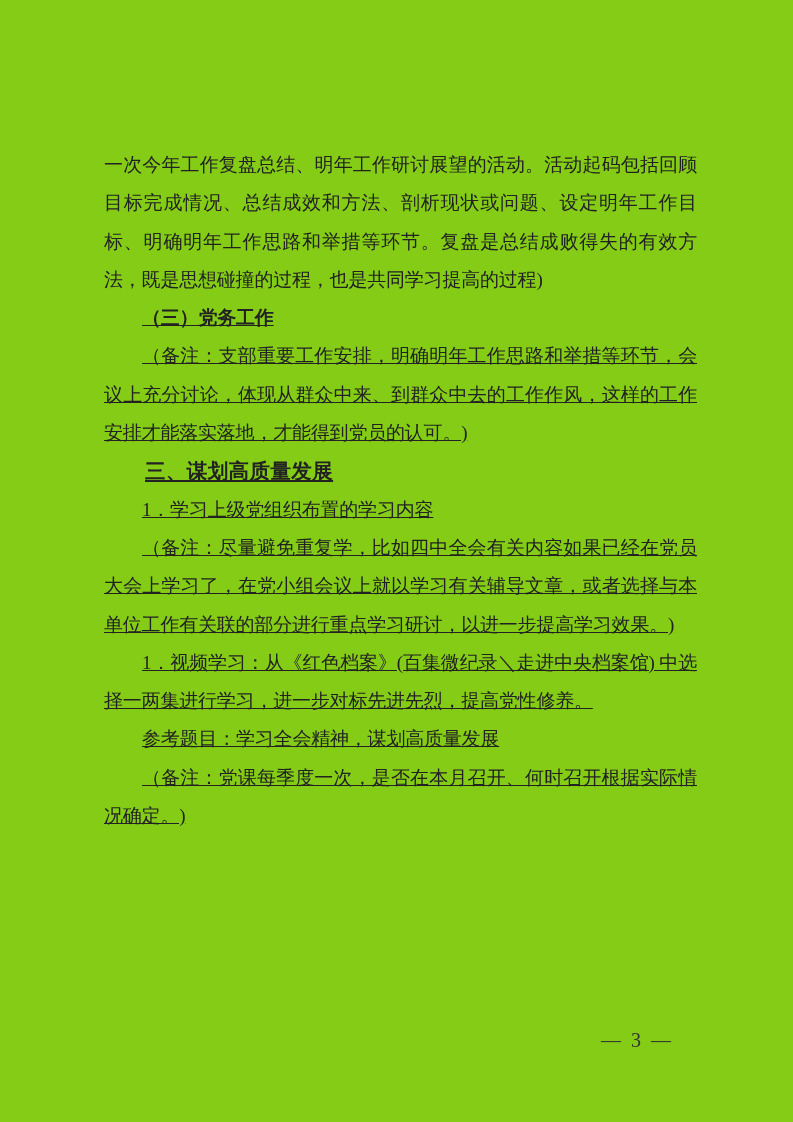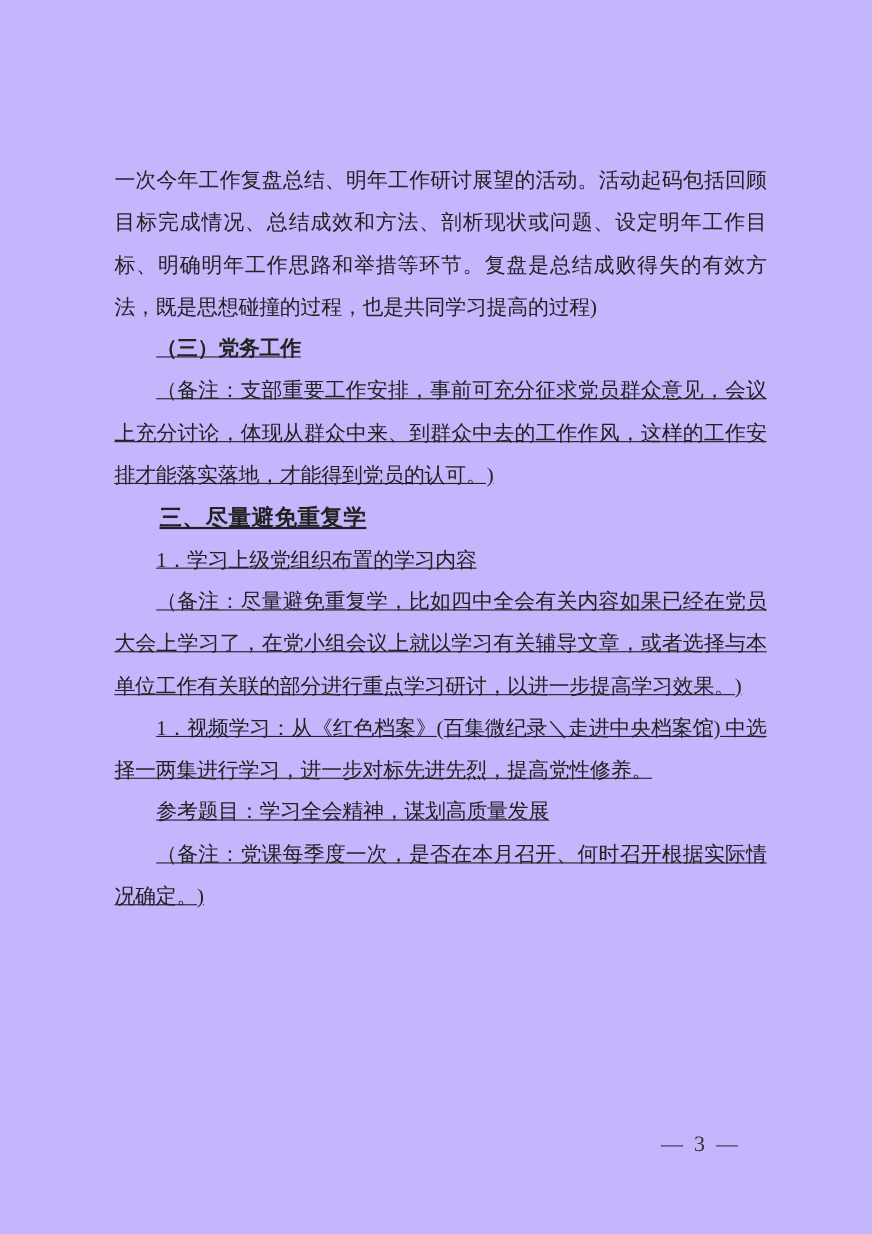--- a/index.html
+++ b/index.html
@@ -4,21 +4,21 @@
 <style>
   html, body {
     margin: 0;
     padding: 0;
     background: #ffffff;
   }
   .page {
     position: relative;
     width: 793px;
     height: 1122px;
-    background: #c4b5fd;
+    background: #84cc16;
     overflow: hidden;
   }
   .content {
     position: absolute;
     left: 104px;
     top: 146px;
     width: 593px;
     color: #222222;
   }
   .content p {
@@ -56,22 +56,22 @@
     white-space: nowrap;
   }
 </style>
 </head>
 <body>
 
 <div class="page">
   <main class="content">
     <p class="body">一次今年工作复盘总结、明年工作研讨展望的活动。活动起码包括回顾目标完成情况、总结成效和方法、剖析现状或问题、设定明年工作目标、明确明年工作思路和举措等环节。复盘是总结成败得失的有效方法，既是思想碰撞的过程，也是共同学习提高的过程)</p>
     <p class="kai ind">（三）党务工作</p>
-    <p class="body ind">（备注：支部重要工作安排，事前可充分征求党员群众意见，会议上充分讨论，体现从群众中来、到群众中去的工作作风，这样的工作安排才能落实落地，才能得到党员的认可。)</p>
-    <p class="hei ind">三、尽量避免重复学</p>
+    <p class="body ind">（备注：支部重要工作安排，明确明年工作思路和举措等环节，会议上充分讨论，体现从群众中来、到群众中去的工作作风，这样的工作安排才能落实落地，才能得到党员的认可。)</p>
+    <p class="hei ind">三、谋划高质量发展</p>
     <p class="body ind">1．学习上级党组织布置的学习内容</p>
     <p class="body ind">（备注：尽量避免重复学，比如四中全会有关内容如果已经在党员大会上学习了，在党小组会议上就以学习有关辅导文章，或者选择与本单位工作有关联的部分进行重点学习研讨，以进一步提高学习效果。)</p>
     <p class="body ind">1．视频学习：从《红色档案》(百集微纪录＼走进中央档案馆) 中选择一两集进行学习，进一步对标先进先烈，提高党性修养。</p>
     <p class="body ind">参考题目：学习全会精神，谋划高质量发展</p>
     <p class="body ind">（备注：党课每季度一次，是否在本月召开、何时召开根据实际情况确定。)</p>
   </main>
   <div class="pagenum">— 3 —</div>
 </div>
 
 </body></html>

